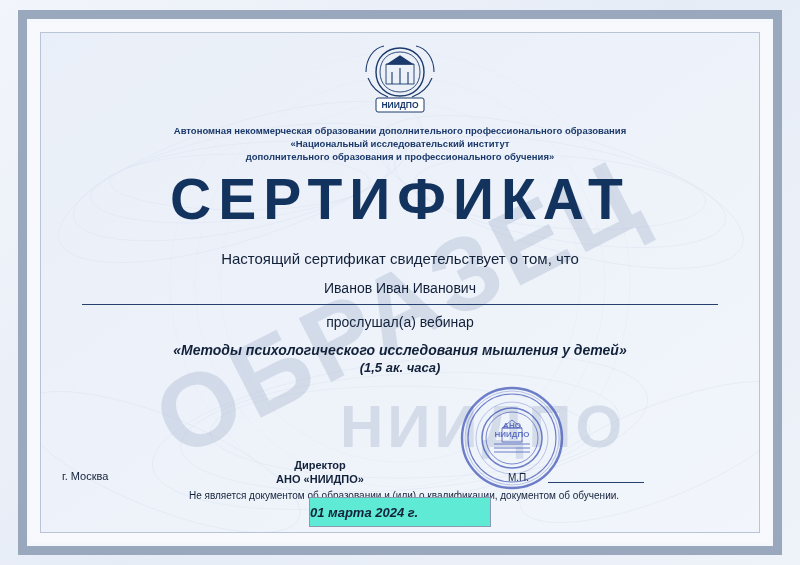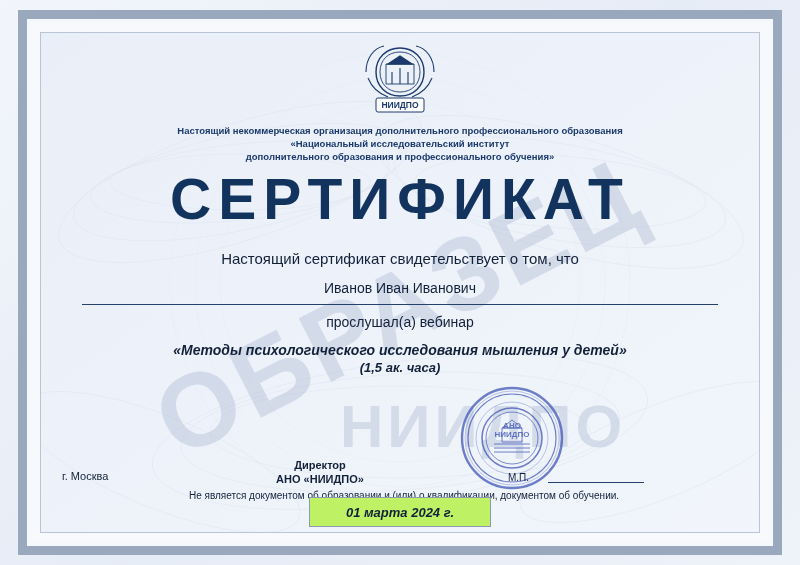--- a/index.html
+++ b/index.html
@@ -223,25 +223,25 @@
     padding-left: 8px;
   }
 
   .date-box {
     position: absolute;
     left: 50%;
     transform: translateX(-50%);
     bottom: 6px;
     width: 180px;
     height: 28px;
-    background: #bef264;
+    background: #5eead4;
     border: 1px solid #8a9ab3;
     display: flex;
     align-items: center;
-    justify-content: center;
+    justify-content: flex-start;
   }
   .date-text {
     font-size: 13px;
     font-weight: bold;
     font-style: italic;
     color: #12213a;
   }
 </style>
 </head>
 <body>
@@ -303,21 +303,21 @@
           <path d="M82 30 C82 16 74 6 64 4" stroke-width="1.1"></path>
           <path d="M16 36 C20 46 28 52 36 55" stroke-width="1.1"></path>
           <path d="M80 36 C76 46 68 52 60 55" stroke-width="1.1"></path>
         </g>
         <rect x="24" y="56" width="48" height="14" rx="2" fill="#ffffff" stroke="#1b3a6b" stroke-width="1"></rect>
         <text x="48" y="66" font-family="Liberation Sans, sans-serif" font-size="8.5" font-weight="bold" fill="#1b3a6b" text-anchor="middle">НИИДПО</text>
       </svg>
     </div>
 
     <div class="org-lines">
-      <div>Настоящий некоммерческая организация дополнительного профессионального образования</div>
+      <div>Автономная некоммерческая образовании дополнительного профессионального образования</div>
       <div>«Национальный исследовательский институт</div>
       <div>дополнительного образования и профессионального обучения»</div>
     </div>
 
     <div class="cert-title">СЕРТИФИКАТ</div>
 
     <div class="statement">Настоящий сертификат свидетельствует о том, что</div>
 
     <div class="name-line"></div>
     <div class="name-value">Иванов Иван Иванович</div>

